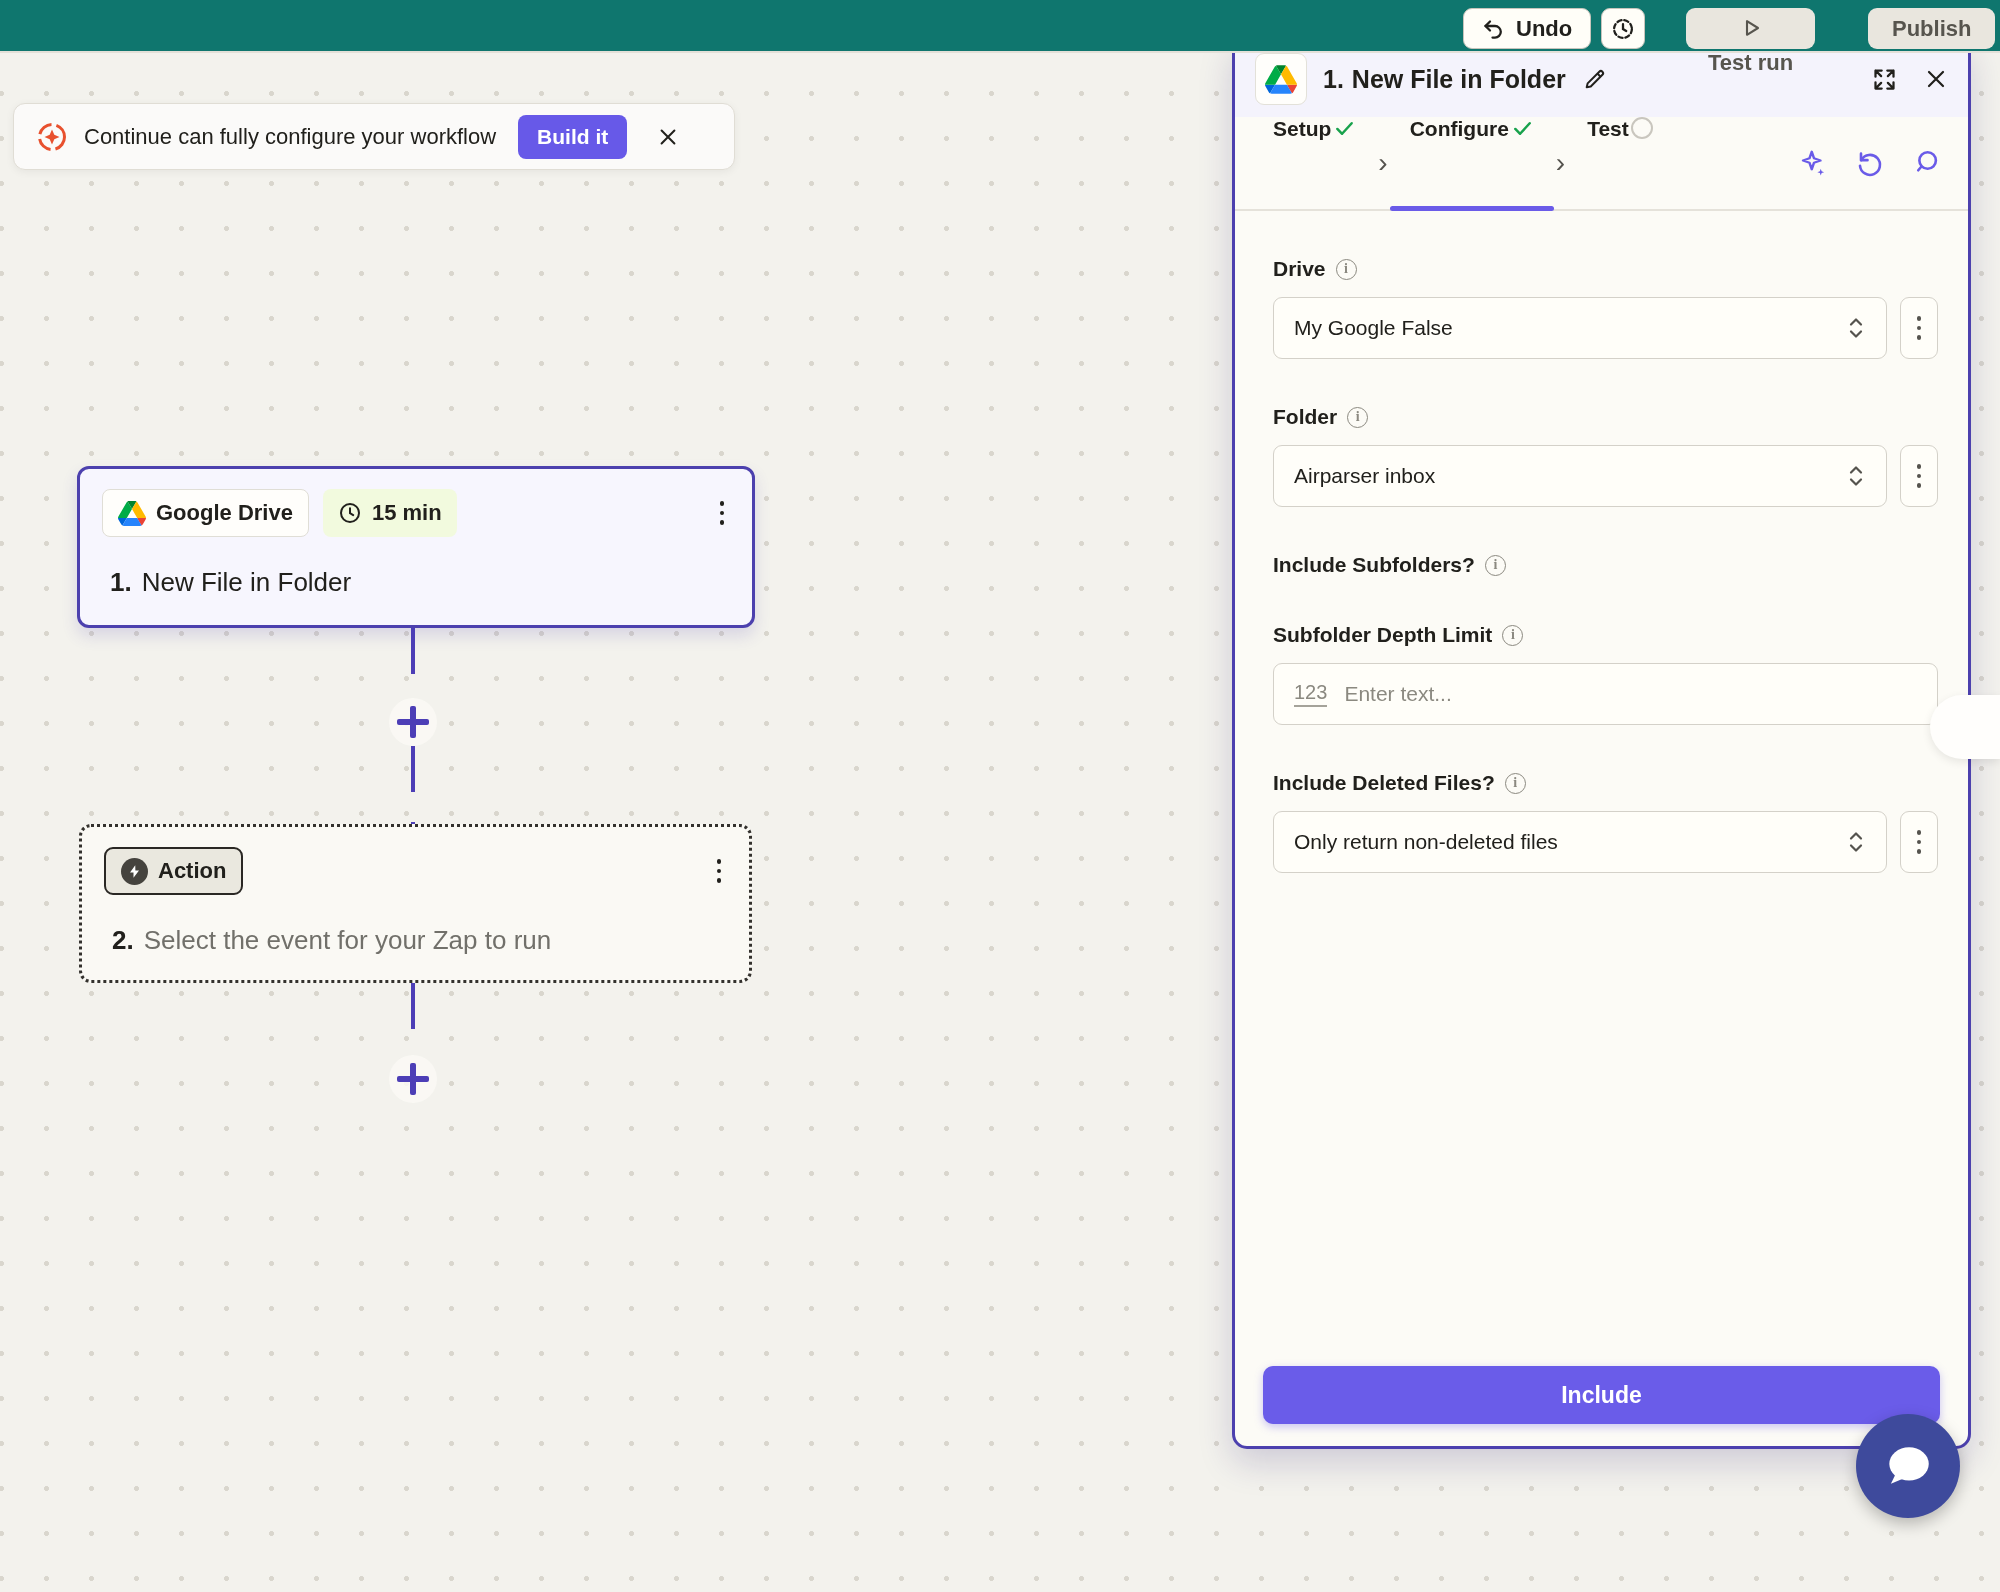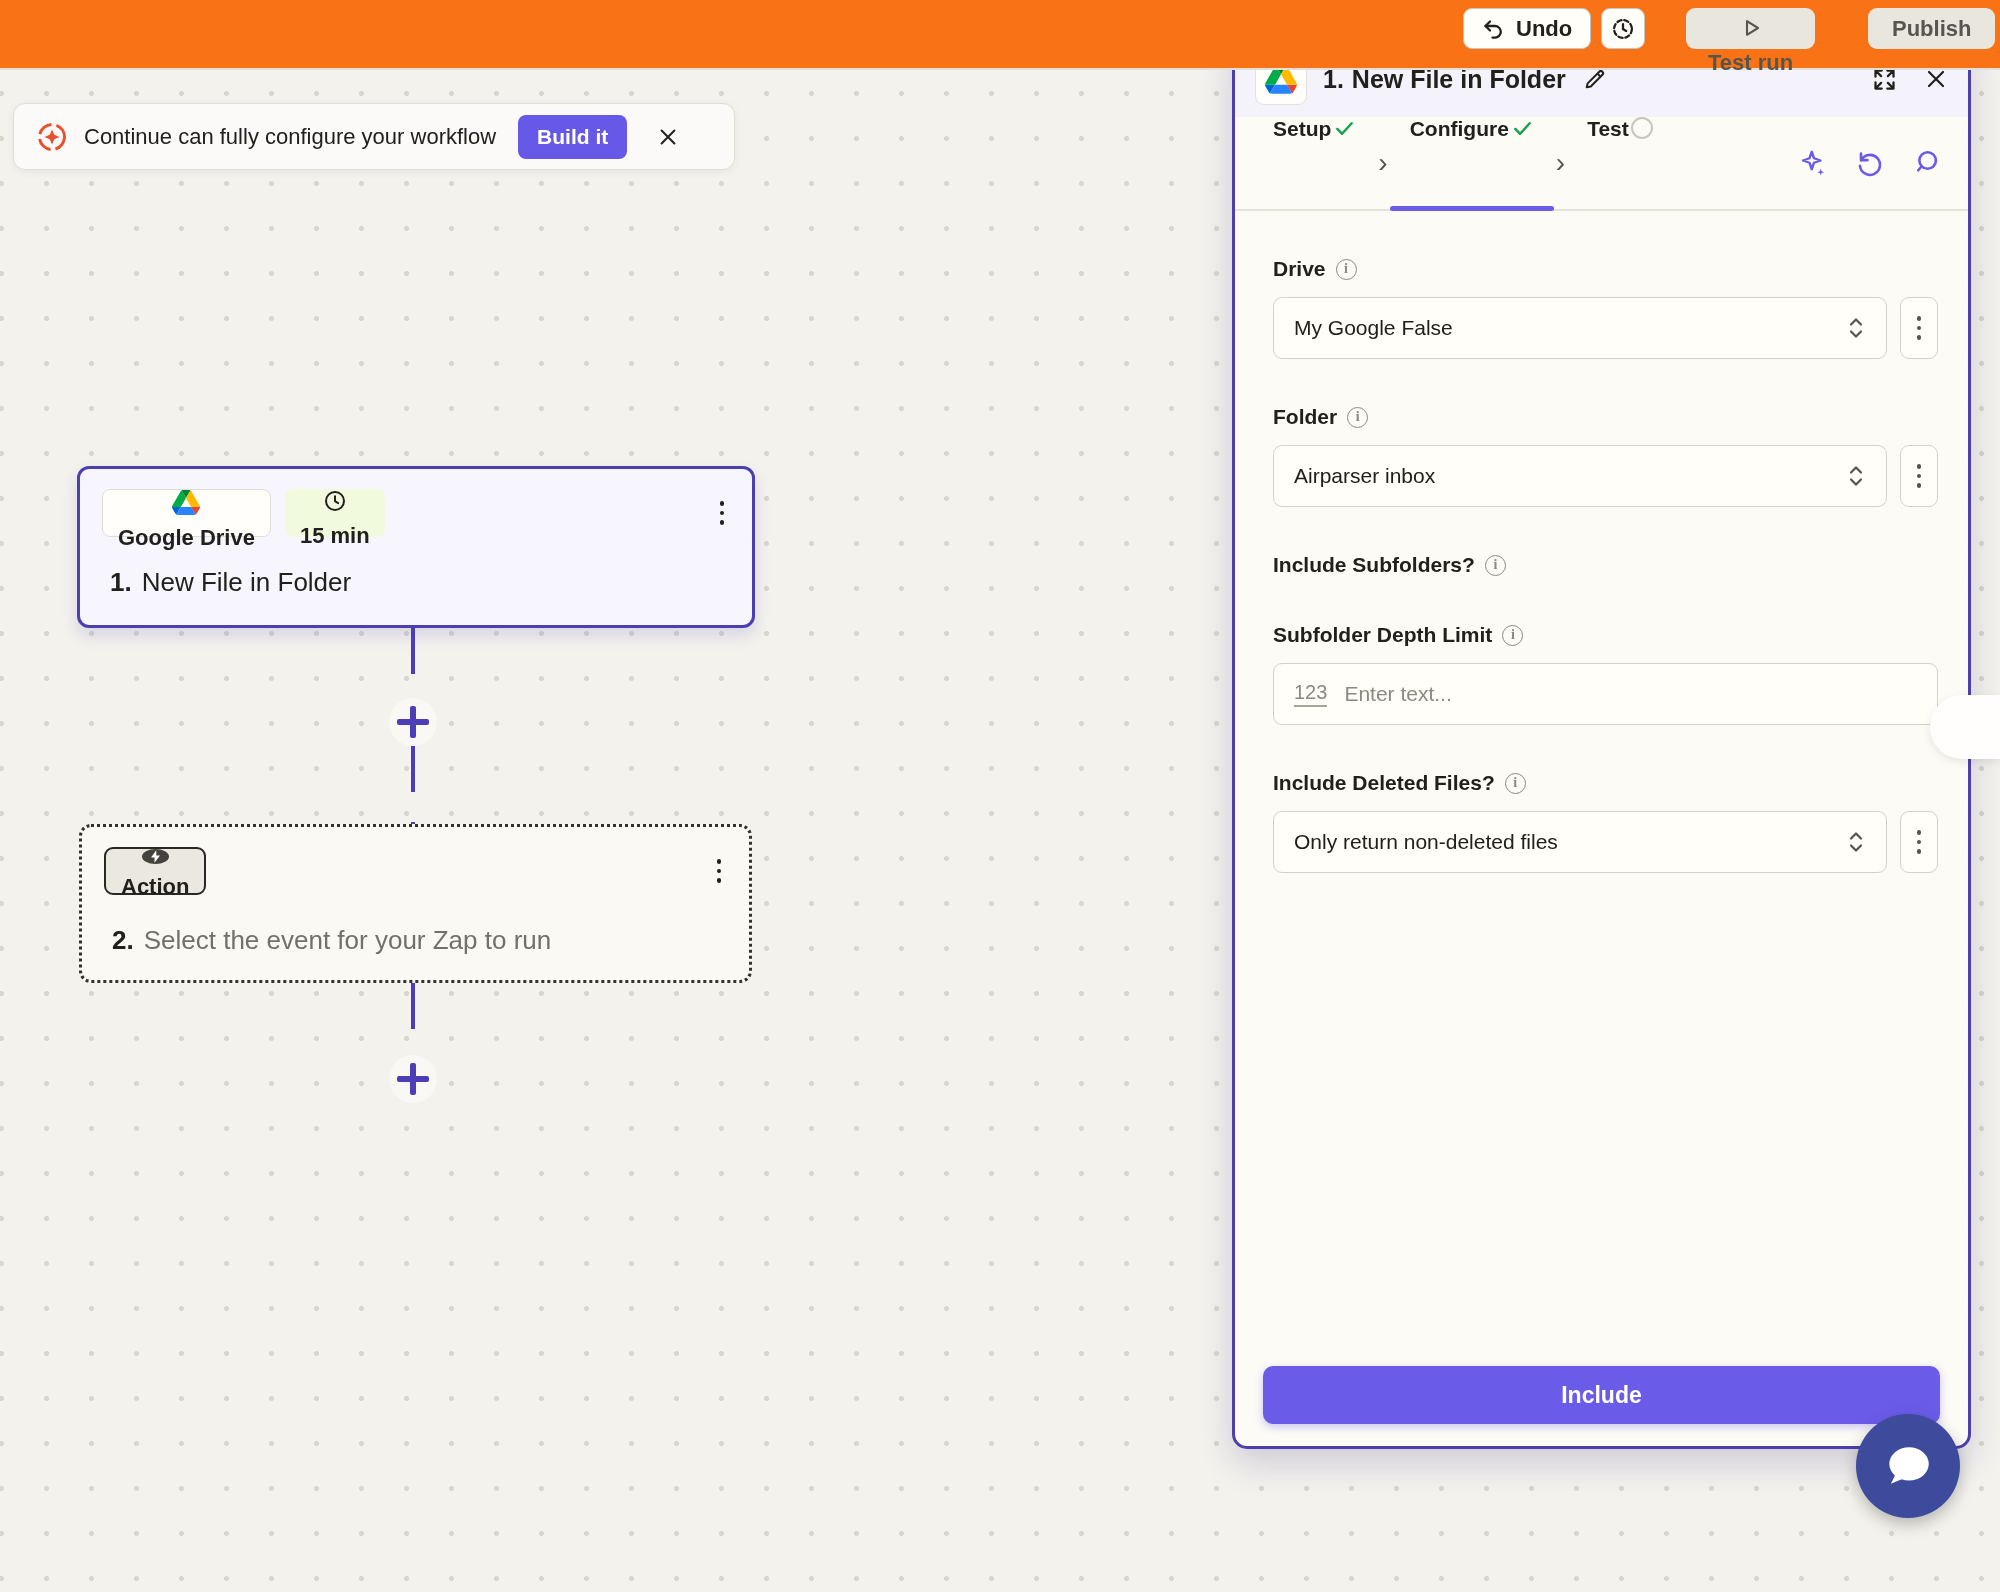--- a/index.html
+++ b/index.html
@@ -1,21 +1,21 @@
 <!DOCTYPE html>
 <html><head>
 <meta charset="utf-8">
 <style>
   * { margin:0; padding:0; box-sizing:border-box; }
   html,body { width:2000px; height:1592px; }
   body { font-family:"Liberation Sans", sans-serif; color:#21201c; background:#f3f2ed; overflow:hidden; }
   .screen { position:relative; width:2000px; height:1592px; }
 
   
-  .topbar { position:absolute; left:0; top:0; width:2000px; height:70px; background:#f97316; border-bottom:2px solid #e3e0d8; z-index:30; }
+  .topbar { position:absolute; left:0; top:0; width:2000px; height:53px; background:#0f766e; border-bottom:2px solid #e3e0d8; z-index:30; }
   .topbar .btn { position:absolute; top:8px; height:41px; display:flex; align-items:center; gap:10px;
                  border-radius:9px; font-size:22px; font-weight:bold; cursor:pointer; }
   .btn-outline { background:#fffef8; border:1.5px solid #c7c4bb; color:#21201c; }
   .btn-quiet   { background:#e9e6de; border:none; color:#57554e; }
   .undo-btn    { left:1463px; padding:0 18px; }
   .timer-btn   { left:1601px; width:44px; justify-content:center; }
   .testrun-btn { left:1686px; padding:8px 22px;flex-direction:column; }
   .publish-btn { left:1868px; padding:0 24px; }
 
   
@@ -34,21 +34,21 @@
   .banner-close { margin-left:14px; display:flex; cursor:pointer; }
 
   
   .card { position:absolute; border-radius:12px; }
   .trigger-card { left:77px; top:409px; width:678px; height:162px; background:#f7f6fe;
                   border:3px solid #4c40ae; box-shadow:0 8px 16px rgba(76,64,174,.16); }
   .action-card  { left:79px; top:767px; width:673px; height:159px; background:#faf9f4;
                   border:3px dotted #33312d; }
   .card-row1 { position:absolute; left:22px; top:20px; right:22px; display:flex; align-items:center; gap:14px; }
   .pill { height:48px; display:flex; align-items:center; gap:10px; padding:0 15px; border-radius:8px;
-          font-size:22px; font-weight:bold; color:#21201c;flex-direction:column; }
+          font-size:22px; font-weight:bold; color:#21201c; }
   .app-pill   { background:#fffefb; border:1.5px solid #e0ded6; }
   .timer-pill { background:#f2fade; }
   .action-pill{ background:#eae8df; border:2.5px solid #2a2824; border-radius:9px; }
   .bolt-circle { width:27px; height:27px; border-radius:50%; background:#45433e; display:flex; align-items:center; justify-content:center; }
   .kebab { margin-left:auto; display:flex; flex-direction:column; gap:5px; padding:6px; cursor:pointer; }
   .kebab i { width:4.5px; height:4.5px; border-radius:50%; background:#21201c; }
   .card-title { position:absolute; left:30px; top:98px; font-size:26px; display:flex; gap:10px; }
   .step-num { font-weight:bold; }
   .muted-title { color:#71706a; font-weight:500; }
   .t-500 { font-weight:500; }

